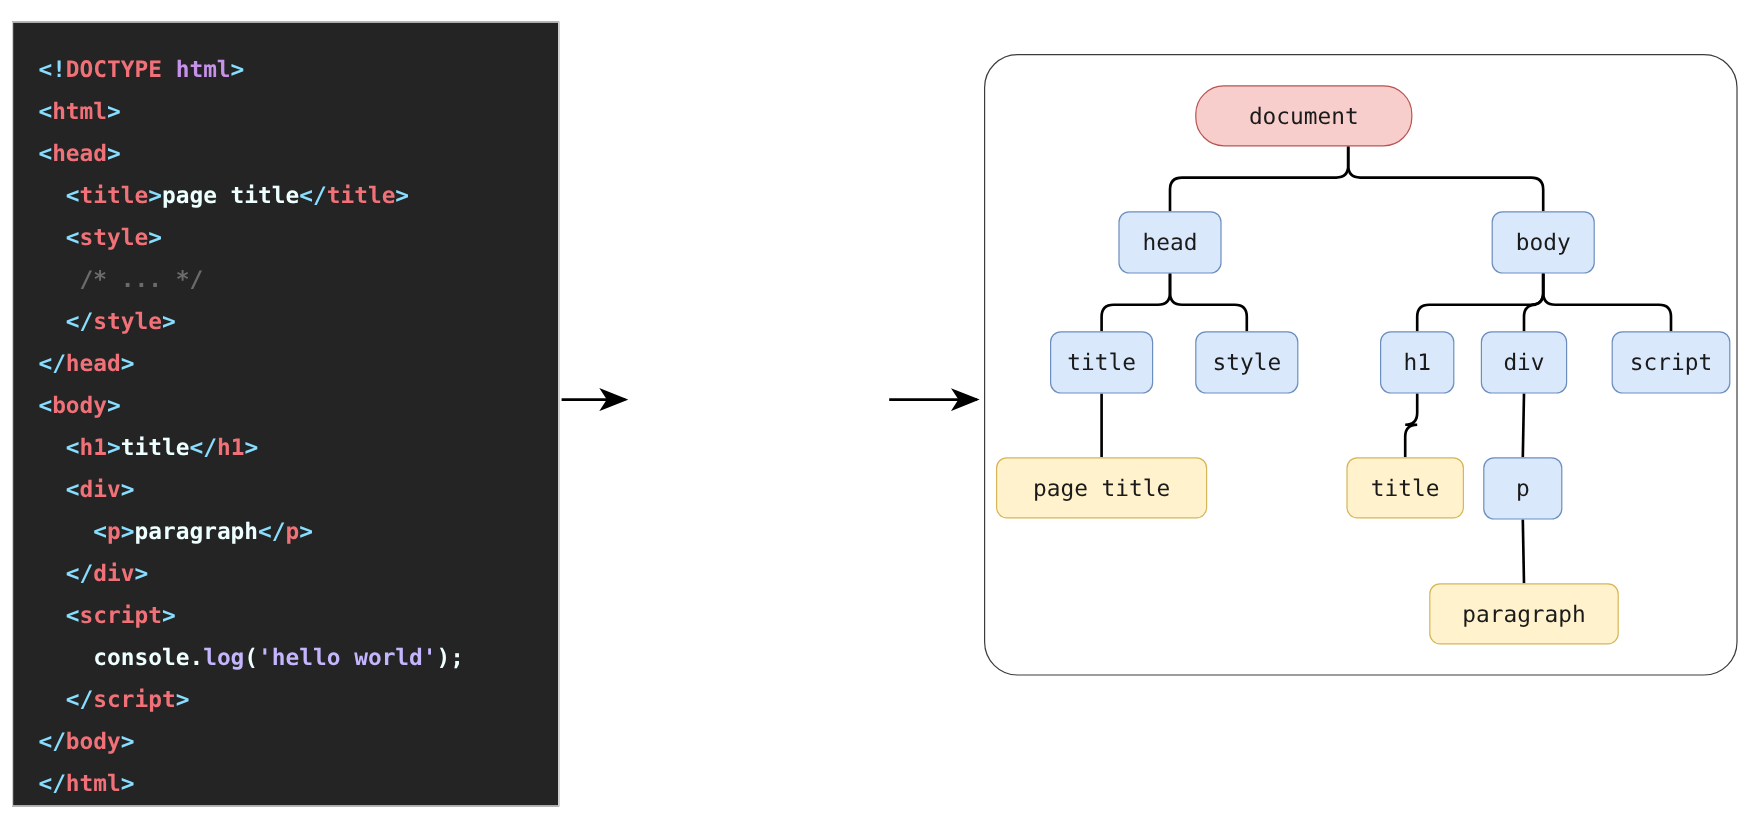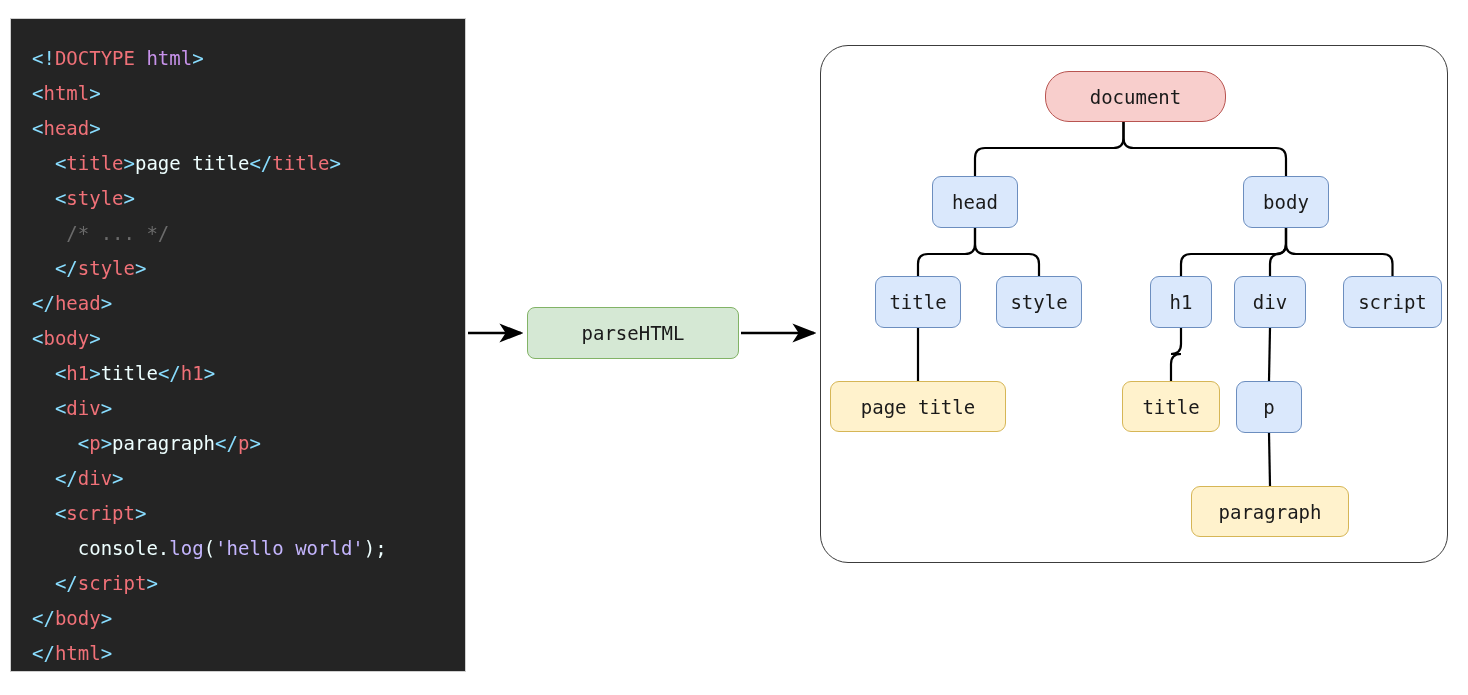--- a/index.html
+++ b/index.html
@@ -31,21 +31,21 @@
   #code-lines {
     position: absolute;
     left: 21px;
     top: 22px;
     font-family: "DejaVu Sans Mono", monospace;
     font-size: 19px;
     line-height: 35px;
     white-space: pre;
     letter-spacing: 0px;
   }
-  .ln { display: block; height: 35px; }
+  .ln { display: block; height: 35px; font-weight: bold; }
   .pu { color: #89ddff; }   
   .tg { color: #f07178; }   
   .dt { color: #c792ea; }   
   .tx { color: #eeffff; }   
   .cm { color: #6b6b6b; }   
   .fn { color: #c4b5fd; }   
   .st { color: #c4b5fd; }   
 
   
   #flow { position: absolute; left: 0; top: 0; width: 1468px; height: 695px; pointer-events: none; }
@@ -110,40 +110,37 @@
   <svg id="flow">
     <defs>
       <marker id="arrowhead" markerWidth="10" markerHeight="8" refX="9" refY="4" orient="auto">
         <path d="M0,0 L10,4 L0,8 L2.6,4 Z" fill="#000000"></path>
       </marker>
     </defs>
     <line x1="468" y1="333" x2="521" y2="333" stroke="#000000" stroke-width="2.4" marker-end="url(#arrowhead)"></line>
     <line x1="741" y1="333" x2="814" y2="333" stroke="#000000" stroke-width="2.4" marker-end="url(#arrowhead)"></line>
   </svg>
 
-  <div id="parse-box">
-    <span>parseHTML</span>
-  </div>
 
   <div id="tree-container"></div>
   <svg id="tree-svg">
       <path d="M 303.5 77 L 303.5 93 Q 303.5 103 293.5 103 L 165 103 Q 155 103 155 113 L 155 131" fill="none" stroke="#000000" stroke-width="2.2"></path>
       <path d="M 303.5 77 L 303.5 93 Q 303.5 103 313.5 103 L 456 103 Q 466 103 466 113 L 466 131" fill="none" stroke="#000000" stroke-width="2.2"></path>
       <path d="M 155 183 L 155 199 Q 155 209 145 209 L 108 209 Q 98 209 98 219 L 98 231" fill="none" stroke="#000000" stroke-width="2.2"></path>
       <path d="M 155 183 L 155 199 Q 155 209 165 209 L 209 209 Q 219 209 219 219 L 219 231" fill="none" stroke="#000000" stroke-width="2.2"></path>
       <path d="M 466 183 L 466 199 Q 466 209 456 209 L 371 209 Q 361 209 361 219 L 361 231" fill="none" stroke="#000000" stroke-width="2.2"></path>
       <path d="M 466 183 L 466 199 Q 466 209 456 209 L 460 209 Q 450 209 450 219 L 450 231" fill="none" stroke="#000000" stroke-width="2.2"></path>
       <path d="M 466 183 L 466 199 Q 466 209 476 209 L 562.5 209 Q 572.5 209 572.5 219 L 572.5 231" fill="none" stroke="#000000" stroke-width="2.2"></path>
       <path d="M 98 283 L 98 336" fill="none" stroke="#000000" stroke-width="2.2"></path>
       <path d="M 361 283 L 361 299 Q 361 309 351 309 L 361 309 Q 351 309 351 319 L 351 336" fill="none" stroke="#000000" stroke-width="2.2"></path>
       <path d="M 450 283 L 449 336" fill="none" stroke="#000000" stroke-width="2.2"></path>
       <path d="M 449 388 L 450 441" fill="none" stroke="#000000" stroke-width="2.2"></path>
     </svg>
   <div id="tree-nodes">
-      <div class="node doc" style="left: 1045px; top: 71px; width: 181px; height: 51px; border-radius: 24px;">
+      <div class="node doc" style="left: 996px; top: 71px; width: 181px; height: 51px; border-radius: 24px;">
         <span>document</span>
       </div>
       <div class="node element" style="left: 932px; top: 176px; width: 86px; height: 52px;">
         <span>head</span>
       </div>
       <div class="node element" style="left: 1243px; top: 176px; width: 86px; height: 52px;">
         <span>body</span>
       </div>
       <div class="node element" style="left: 875px; top: 276px; width: 86px; height: 52px;">
         <span>title</span>

